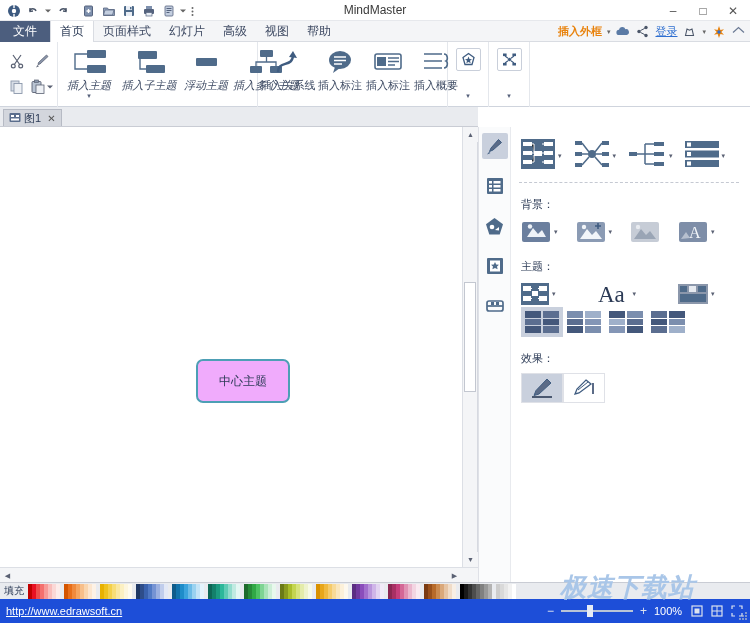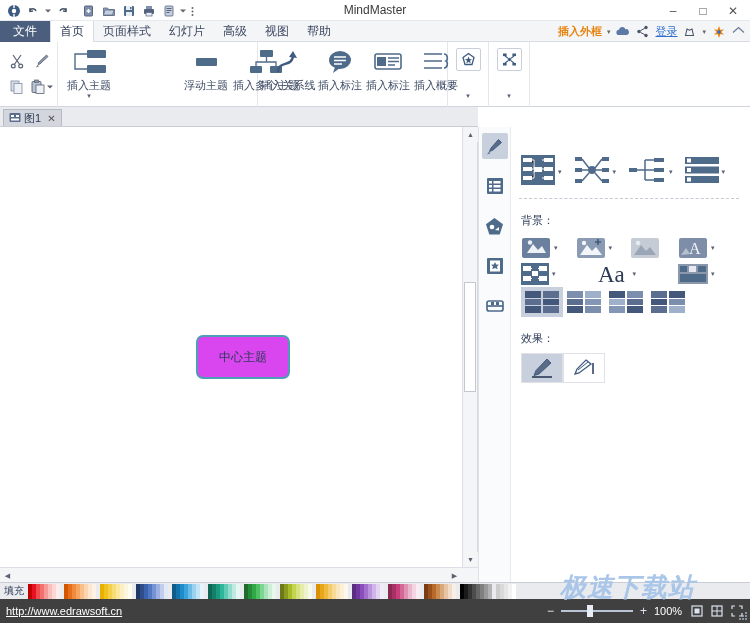--- a/index.html
+++ b/index.html
@@ -169,21 +169,21 @@
     position: absolute; left: 0; top: 0; width: 32px; height: 455px;
     background: #fafbfc; border-right: 1px solid #e8eaee;
     display: flex; flex-direction: column; align-items: center; padding-top: 6px; gap: 14px;
   }
   .icostrip-btn {
     width: 26px; height: 26px; display: flex; align-items: center; justify-content: center;
     border-radius: 2px;
   }
   .icostrip-btn.sel { background: #c9d0dd; }
 
-  .panelbody { position: absolute; left: 32px; top: 16px; width: 240px; height: 455px; padding: 6px 0 0 6px; }
+  .panelbody { position: absolute; left: 32px; top: 0; width: 240px; height: 455px; padding: 6px 0 0 6px; }
   .layoutrow { display: flex; align-items: center; gap: 0px; padding: 6px 0 10px 4px; }
   .lo-item { display: flex; align-items: center; margin-right: 12px; }
   .lo-item .caret { font-size: 7px; color: #5a6173; margin-left: 3px; }
   .divider { border-top: 1px dashed #c5c9d2; margin: 0 12px 0 2px; }
 
   .sect-label { font-size: 11px; color: #2b3a55; padding: 14px 0 7px 4px; }
   .sect-row { display: flex; align-items: center; padding-left: 4px; }
   .sect-row .item { display: flex; align-items: center; margin-right: 18px; }
   .sect-row .item .caret { font-size: 7px; color: #5a6173; margin-left: 3px; }
 
@@ -211,21 +211,21 @@
     width: 28px; height: 15px; font-size: 10px; color: #2b3a55;
     display: flex; align-items: center; justify-content: center; flex: 0 0 auto;
   }
   .pal-cells { display: flex; height: 15px; }
   .pal-cell { width: 4px; height: 15px; }
   .pal-gap { width: 4px; height: 15px; background: #e9ebef; }
 
   
   .statusbar {
     position: absolute; left: 0; top: 599px; width: 750px; height: 24px;
-    background: #404040; display: flex; align-items: center;
+    background: #1d4ed8; display: flex; align-items: center;
   }
   .status-url {
     margin-left: 6px; font-size: 11px; color: #ffffff; text-decoration: underline;
   }
   .zoomarea {
     position: absolute; right: 6px; top: 0; height: 24px;
     display: flex; align-items: center; gap: 6px; color: #ffffff; font-size: 11px;
   }
   .zm-sign { font-size: 12px; color: #dde3ef; width: 9px; text-align: center; }
   .zm-track {
@@ -415,31 +415,41 @@
               <rect x="4.5" y="1" width="4" height="2.5" fill="#8b97ab" stroke="#5a6173" stroke-width=".7"></rect>
               <rect x="6" y="6" width="8" height="8.5" fill="#eef1f5" stroke="#5a6173" stroke-width=".8"></rect>
             </svg>
           <svg width="6" height="6" viewBox="0 0 6 6">
               <path d="M0 1.5 L3 4.5 L6 1.5" fill="#5a6173"></path>
             </svg>
         </div>
       </div>
     </div>
 
-    <div class="rgroup" style="left:58px; width:200px;">
+    <div class="rgroup" style="left:58px; width:200px;font-style:italic;">
       <div class="bigbtn" style="left:2px;">
         <span class="ico">
           <svg width="42" height="28" viewBox="0 0 42 28">
               <rect x="19" y="2" width="19" height="8" rx="1" fill="#4f6b8a"></rect>
               <rect x="19" y="17" width="19" height="8" rx="1" fill="#4f6b8a"></rect>
               <path d="M19 6 H7 V21 H19" fill="none" stroke="#4f6b8a" stroke-width="1.4"></path>
             </svg>
         </span>
         <span class="lbl">插入主题</span>
         <span class="drop">▾</span>
+      </div>
+      <div class="bigbtn" style="left:62px;">
+        <span class="ico">
+          <svg width="42" height="28" viewBox="0 0 42 28">
+              <rect x="10" y="3" width="19" height="8" rx="1" fill="#4f6b8a"></rect>
+              <rect x="18" y="17" width="19" height="8" rx="1" fill="#4f6b8a"></rect>
+              <path d="M12 11 V21 H18" fill="none" stroke="#4f6b8a" stroke-width="1.4"></path>
+            </svg>
+        </span>
+        <span class="lbl">插入子主题</span>
       </div>
       <div class="bigbtn" style="left:172px; width:72px;">
         <span class="ico">
           <svg width="44" height="28" viewBox="0 0 44 28">
               <rect x="16" y="2" width="13" height="7" rx="1" fill="#4f6b8a"></rect>
               <rect x="6" y="18" width="12" height="7" rx="1" fill="#4f6b8a"></rect>
               <rect x="26" y="18" width="12" height="7" rx="1" fill="#4f6b8a"></rect>
               <path d="M22.5 9 V14 M12 18 V14 H32 V18" fill="none" stroke="#4f6b8a" stroke-width="1.3"></path>
             </svg>
         </span>
@@ -536,21 +546,21 @@
           </svg>
       </span>
       <span>图1</span>
       <span class="x">✕</span>
     </div>
   </div>
 
 
   <div class="canvaswrap">
     <div class="canvas">
-      <div class="centertopic" style="background: #d946ef; border-color: rgb(77, 159, 181);">中心主题</div>
+      <div class="centertopic" style="background: #f0abfc; border-color: rgb(77, 159, 181); margin-top: 24px;">中心主题</div>
     </div>
 
     <div class="vscroll">
       <div class="sb-arrow" style="top:0;">▲</div>
       <div class="vthumb"></div>
       <div class="sb-arrow" style="bottom:0;">▼</div>
     </div>
 
     <div class="hscroll">
       <div class="hs-arrow" style="left:0;">◀</div>
@@ -694,20 +704,21 @@
         <div class="item" style="margin-right:0">
           <svg width="30" height="26" viewBox="0 0 30 26">
               <rect x="1" y="3" width="28" height="20" rx="2" fill="#7e8ea8"></rect>
               <text x="11" y="19" font-family="Liberation Serif, serif" font-size="16" fill="#f2f5f9">A</text>
               <path d="M3 20 L8 13 L12 19 z" fill="#b7c0cf"></path>
             </svg>
           <span class="caret">▾</span>
         </div>
       </div>
 
+      <div class="sect-label">主题：</div>
       <div class="sect-row">
         <div class="item" style="margin-right:42px">
           <svg width="28" height="26" viewBox="0 0 28 26">
               <rect x="0" y="2" width="28" height="22" fill="#4f6b8a"></rect>
               <rect x="2" y="5" width="8" height="5" fill="#fff"></rect>
               <rect x="2" y="15" width="8" height="5" fill="#fff"></rect>
               <rect x="18" y="5" width="8" height="5" fill="#fff"></rect>
               <rect x="18" y="15" width="8" height="5" fill="#fff"></rect>
               <rect x="11" y="10" width="6" height="5" fill="#fff"></rect>
               <path d="M10 7.5 H11 M10 17.5 H11 M17 7.5 H18 M17 17.5 H18" stroke="#fff" stroke-width="1.2"></path>

